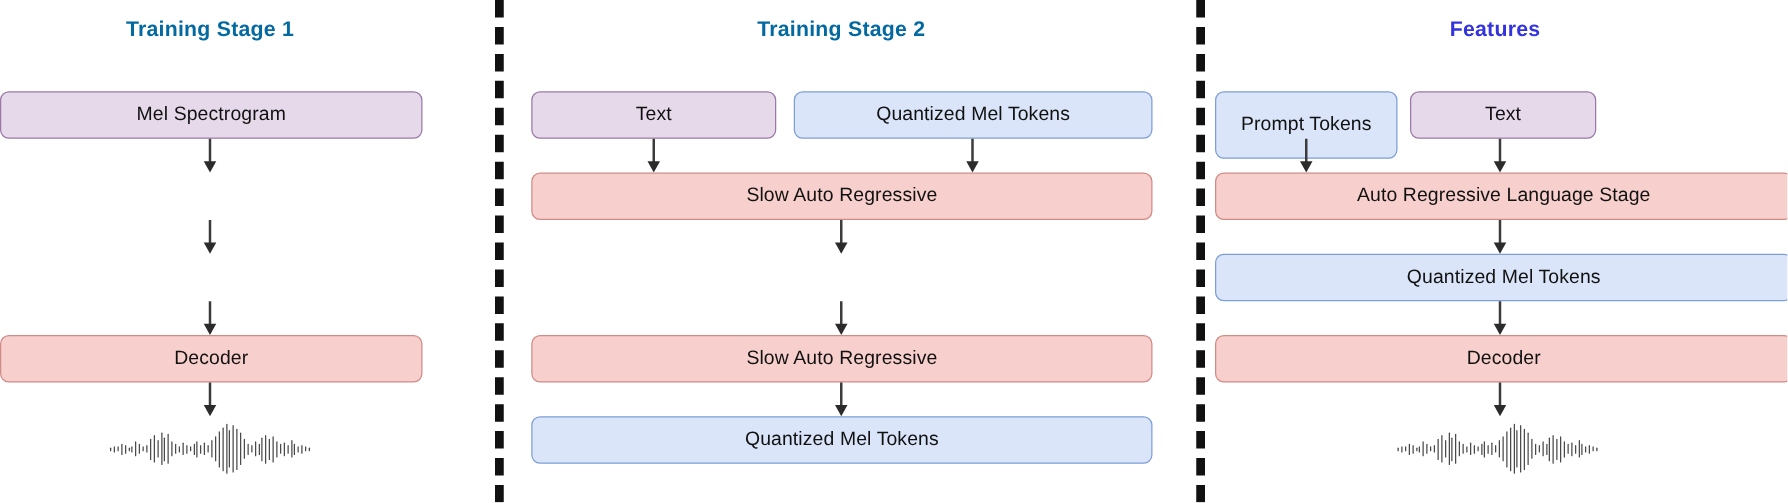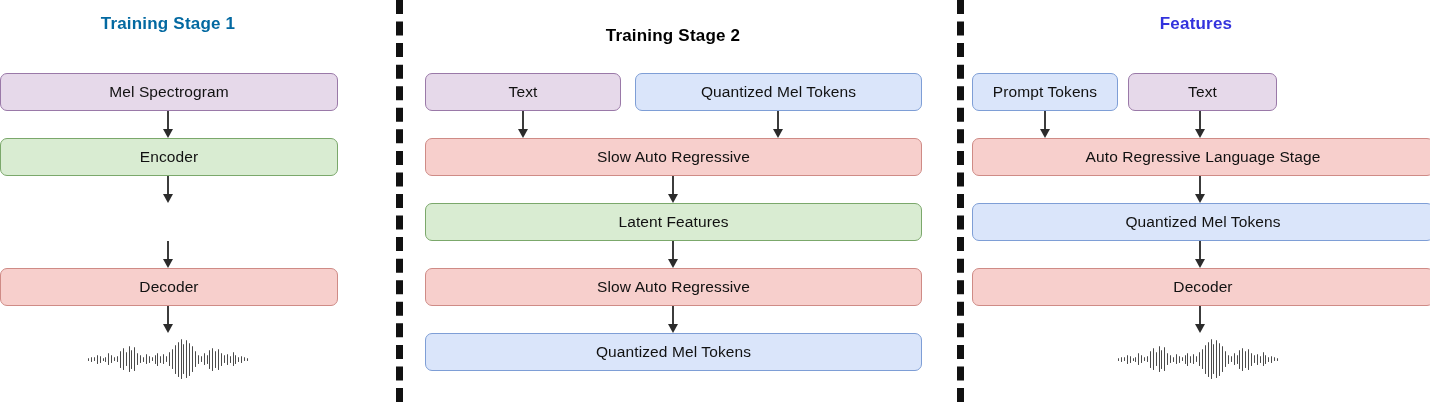--- a/index.html
+++ b/index.html
@@ -92,23 +92,20 @@
 </head>
 <body>
 
 <div id="diagram">
     <div class="divider" style="left: 396px; top: 0px; height: 402px;"></div>
     <div class="divider" style="left: 957px; top: 0px; height: 402px;"></div>
     <div class="panel-title" style="left: 55px; top: 14px; width: 226px; color: #0369a1;">Training Stage 1</div>
     <div class="node purple" style="left: 0px; top: 73px; width: 338px; height: 38px;">
       <span>Mel Spectrogram</span>
     </div>
-    <div class="node green" style="left: 0px; top: 138px; width: 338px; height: 38px;">
-      <span>Encoder</span>
-    </div>
     <div class="node red" style="left: 0px; top: 268px; width: 338px; height: 38px;">
       <span>Decoder</span>
     </div>
     <div class="arrow" style="left: 168px; top: 111px; height: 27px;">
       <div class="shaft" style="height: 19px;"></div>
       <div class="head" style="top: 18px;"></div>
     </div>
     <div class="arrow" style="left: 168px; top: 176px; height: 27px;">
       <div class="shaft" style="height: 19px;"></div>
       <div class="head" style="top: 18px;"></div>
@@ -172,33 +169,30 @@
       <span style="height: 8px; background: rgb(74, 74, 74);"></span>
       <span style="height: 11px; background: rgb(74, 74, 74);"></span>
       <span style="height: 7px; background: rgb(74, 74, 74);"></span>
       <span style="height: 14px; background: rgb(74, 74, 74);"></span>
       <span style="height: 9px; background: rgb(74, 74, 74);"></span>
       <span style="height: 5px; background: rgb(74, 74, 74);"></span>
       <span style="height: 7px; background: rgb(74, 74, 74);"></span>
       <span style="height: 4px; background: rgb(74, 74, 74);"></span>
       <span style="height: 3px; background: rgb(74, 74, 74);"></span>
     </div>
-    <div class="panel-title" style="left: 560px; top: 26px; width: 226px; color: #000000;">Training Stage 2</div>
+    <div class="panel-title" style="left: 560px; top: 14px; width: 226px; color: #0369a1;">Training Stage 2</div>
     <div class="node purple" style="left: 425px; top: 73px; width: 196px; height: 38px;">
       <span>Text</span>
     </div>
     <div class="node blue" style="left: 635px; top: 73px; width: 287px; height: 38px;">
       <span>Quantized Mel Tokens</span>
     </div>
     <div class="node red" style="left: 425px; top: 138px; width: 497px; height: 38px;">
       <span>Slow Auto Regressive</span>
     </div>
-    <div class="node green" style="left: 425px; top: 203px; width: 497px; height: 38px;">
-      <span>Latent Features</span>
-    </div>
     <div class="node red" style="left: 425px; top: 268px; width: 497px; height: 38px;">
       <span>Slow Auto Regressive</span>
     </div>
     <div class="node blue" style="left: 425px; top: 333px; width: 497px; height: 38px;">
       <span>Quantized Mel Tokens</span>
     </div>
     <div class="arrow" style="left: 523px; top: 111px; height: 27px;">
       <div class="shaft" style="height: 19px;"></div>
       <div class="head" style="top: 18px;"></div>
     </div>
@@ -212,21 +206,21 @@
     </div>
     <div class="arrow" style="left: 673px; top: 241px; height: 27px;">
       <div class="shaft" style="height: 19px;"></div>
       <div class="head" style="top: 18px;"></div>
     </div>
     <div class="arrow" style="left: 673px; top: 306px; height: 27px;">
       <div class="shaft" style="height: 19px;"></div>
       <div class="head" style="top: 18px;"></div>
     </div>
     <div class="panel-title" style="left: 1083px; top: 14px; width: 226px; color: rgb(51, 51, 221);">Features</div>
-    <div class="node blue" style="left: 972px; top: 73px; width: 146px; height: 38px;">
+    <div class="node blue" style="left: 972px; top: 73px; width: 146px; height: 54px;">
       <span>Prompt Tokens</span>
     </div>
     <div class="node purple" style="left: 1128px; top: 73px; width: 149px; height: 38px;">
       <span>Text</span>
     </div>
     <div class="node red" style="left: 972px; top: 138px; width: 462px; height: 38px;">
       <span>Auto Regressive Language Stage</span>
     </div>
     <div class="node blue" style="left: 972px; top: 203px; width: 462px; height: 38px;">
       <span>Quantized Mel Tokens</span>

